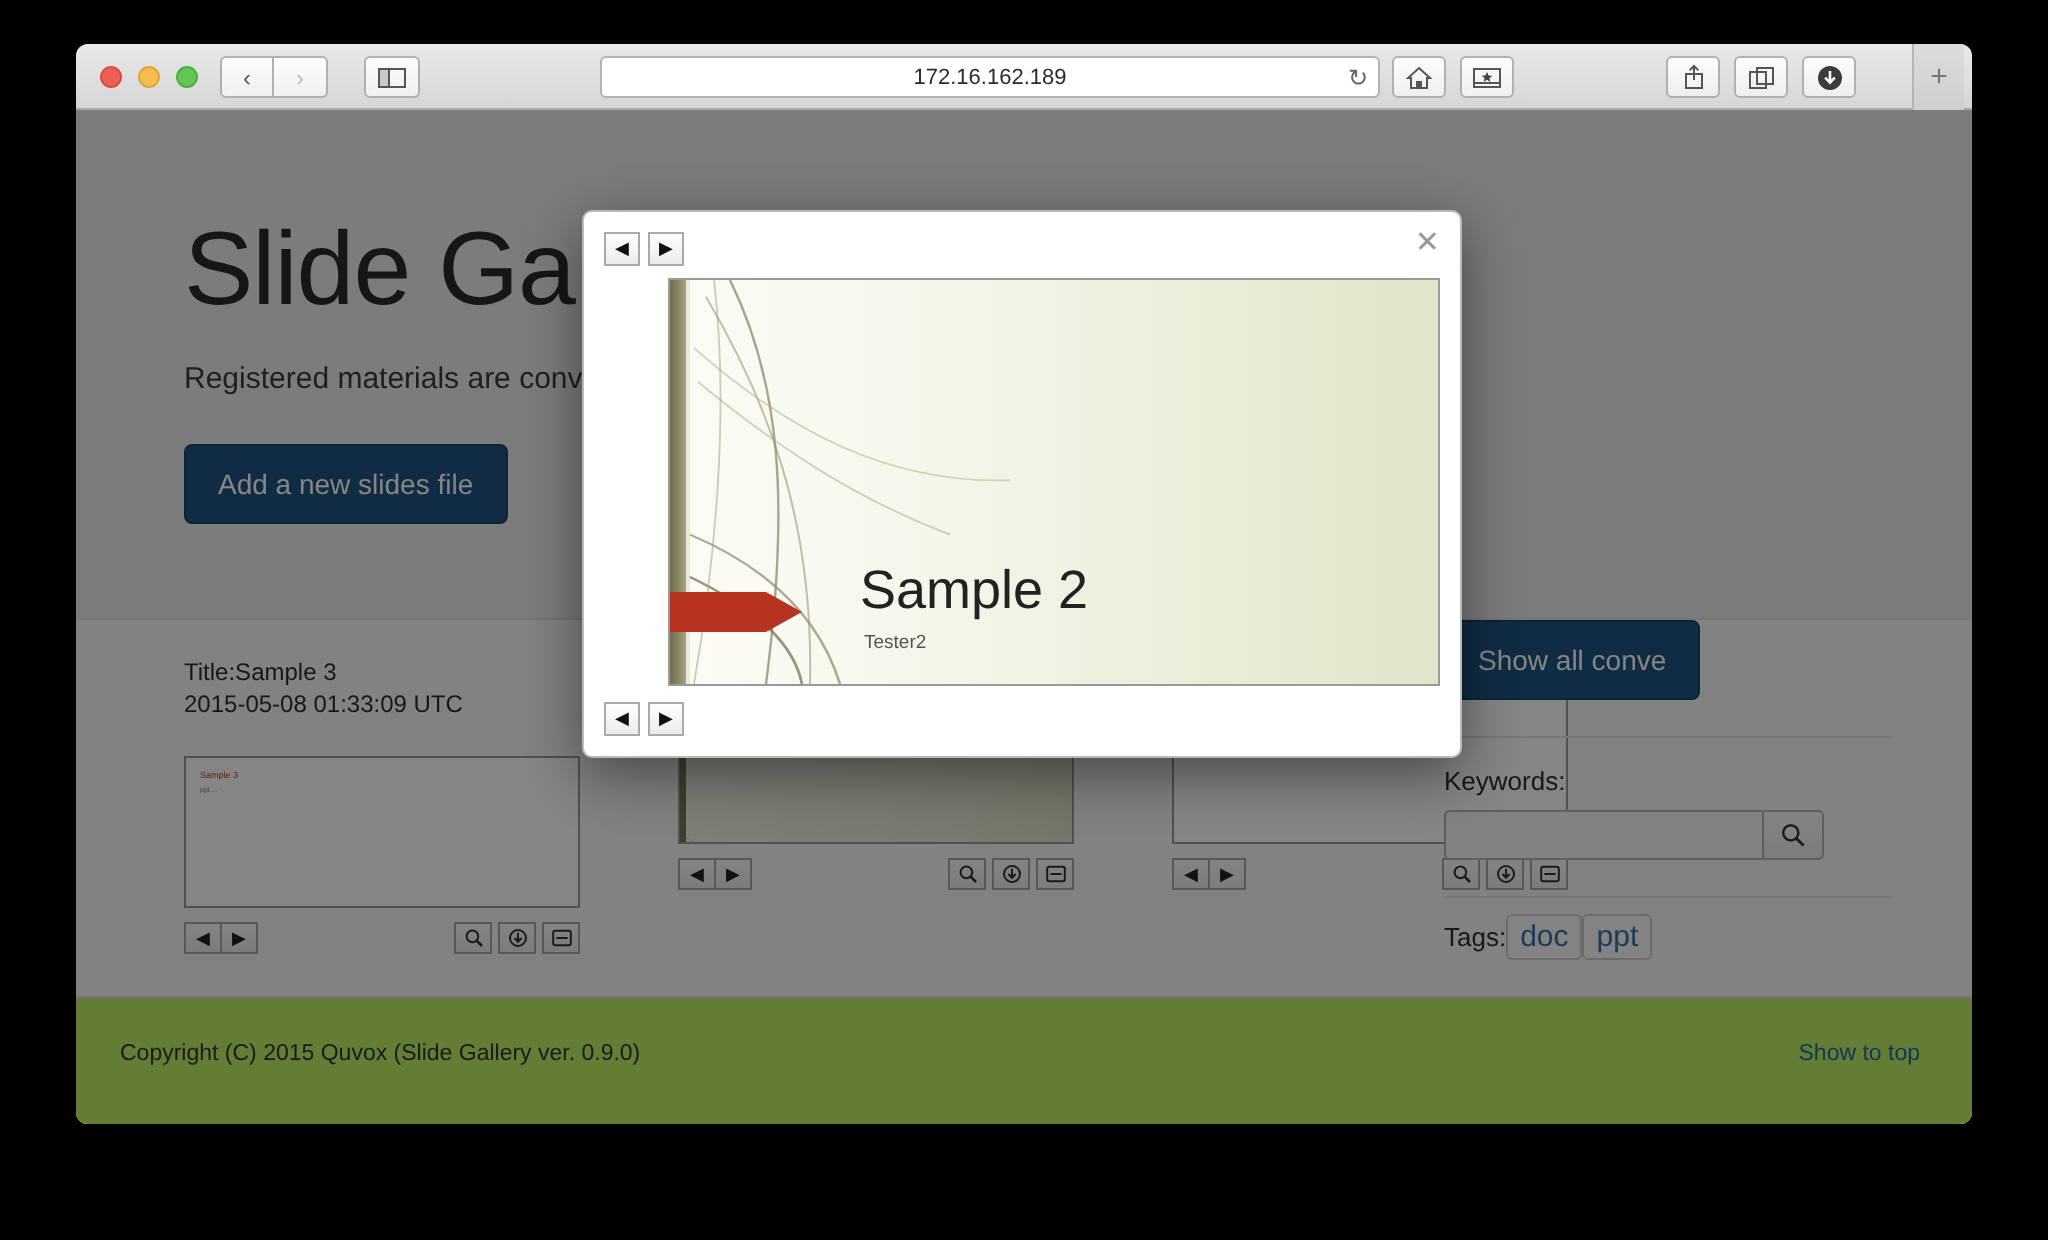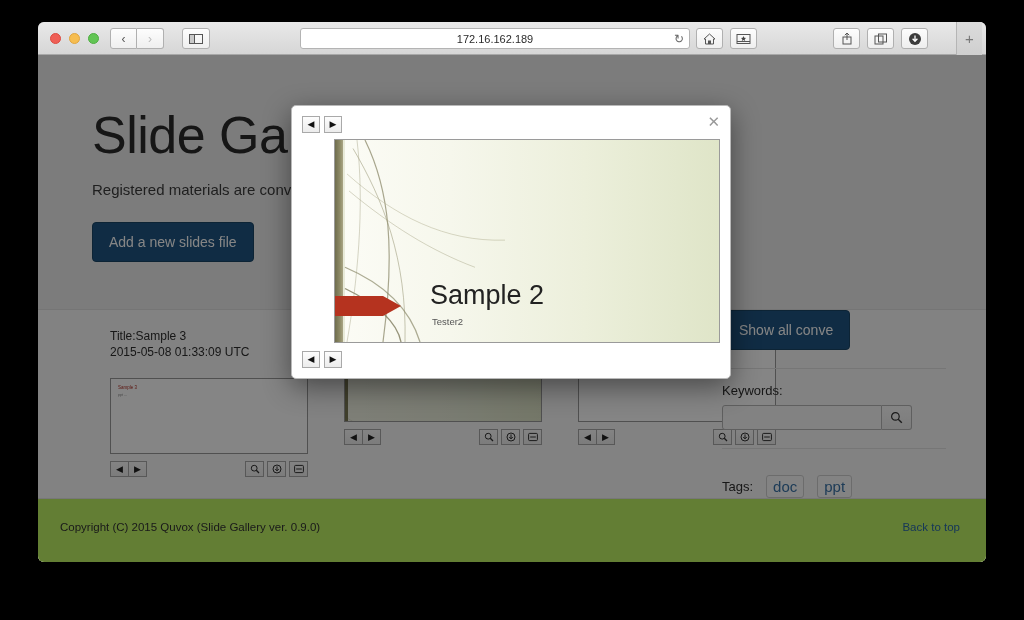--- a/index.html
+++ b/index.html
@@ -175,24 +175,24 @@
 
   .body-area {
     position: relative;
     height: 220px;
     background: #fafafa;
     padding: 22px 0 0 0;
   }
 
   .cards {
     position: absolute;
-    left: 72px;
+    left: 54px;
     top: 18px;
     display: flex;
-    gap: 36px;
+    gap: 49px;
   }
   .card { width: 198px; }
   .card-title {
     font-size: 12px;
     color: #2e2e2e;
     line-height: 16px;
   }
   .card-date {
     font-size: 12px;
     color: #2e2e2e;
@@ -312,22 +312,22 @@
     display: flex;
     align-items: center;
     justify-content: center;
     box-sizing: border-box;
     color: #333;
     font-size: 13px;
   }
   .chip-row {
     display: flex;
     align-items: center;
-    gap: 13px;
-    margin-top: 26px;
+    gap: 0;
+    margin-top: 8px;
   }
   .chip-label { font-size: 13px; color: #2e2e2e; }
   .chip {
     font-size: 15px;
     color: #3a74a8;
     border: 1px solid #cfcfcf;
     border-radius: 3px;
     padding: 2px 6px;
     background: #fbfbfb;
   }
@@ -650,21 +650,21 @@
           <span class="chip-label">Owner:</span>
           <span class="chip dark">test1</span>
           <span class="chip dark">test2</span>
         </div>
       </div>
 
     </div>
 
     <div class="footer">
       <span class="footer-copy">Copyright (C) 2015 Quvox (Slide Gallery ver. 0.9.0)</span>
-      <span class="footer-link">Back to top</span>
+      <span class="footer-link">Show to top</span>
     </div>
 
     <div class="dim"></div>
 
     <div class="modal">
       <div class="modal-nav">
         <div class="mnav-btn">◀</div>
         <div class="mnav-btn second">▶</div>
         <div class="modal-close">✕</div>
       </div>

